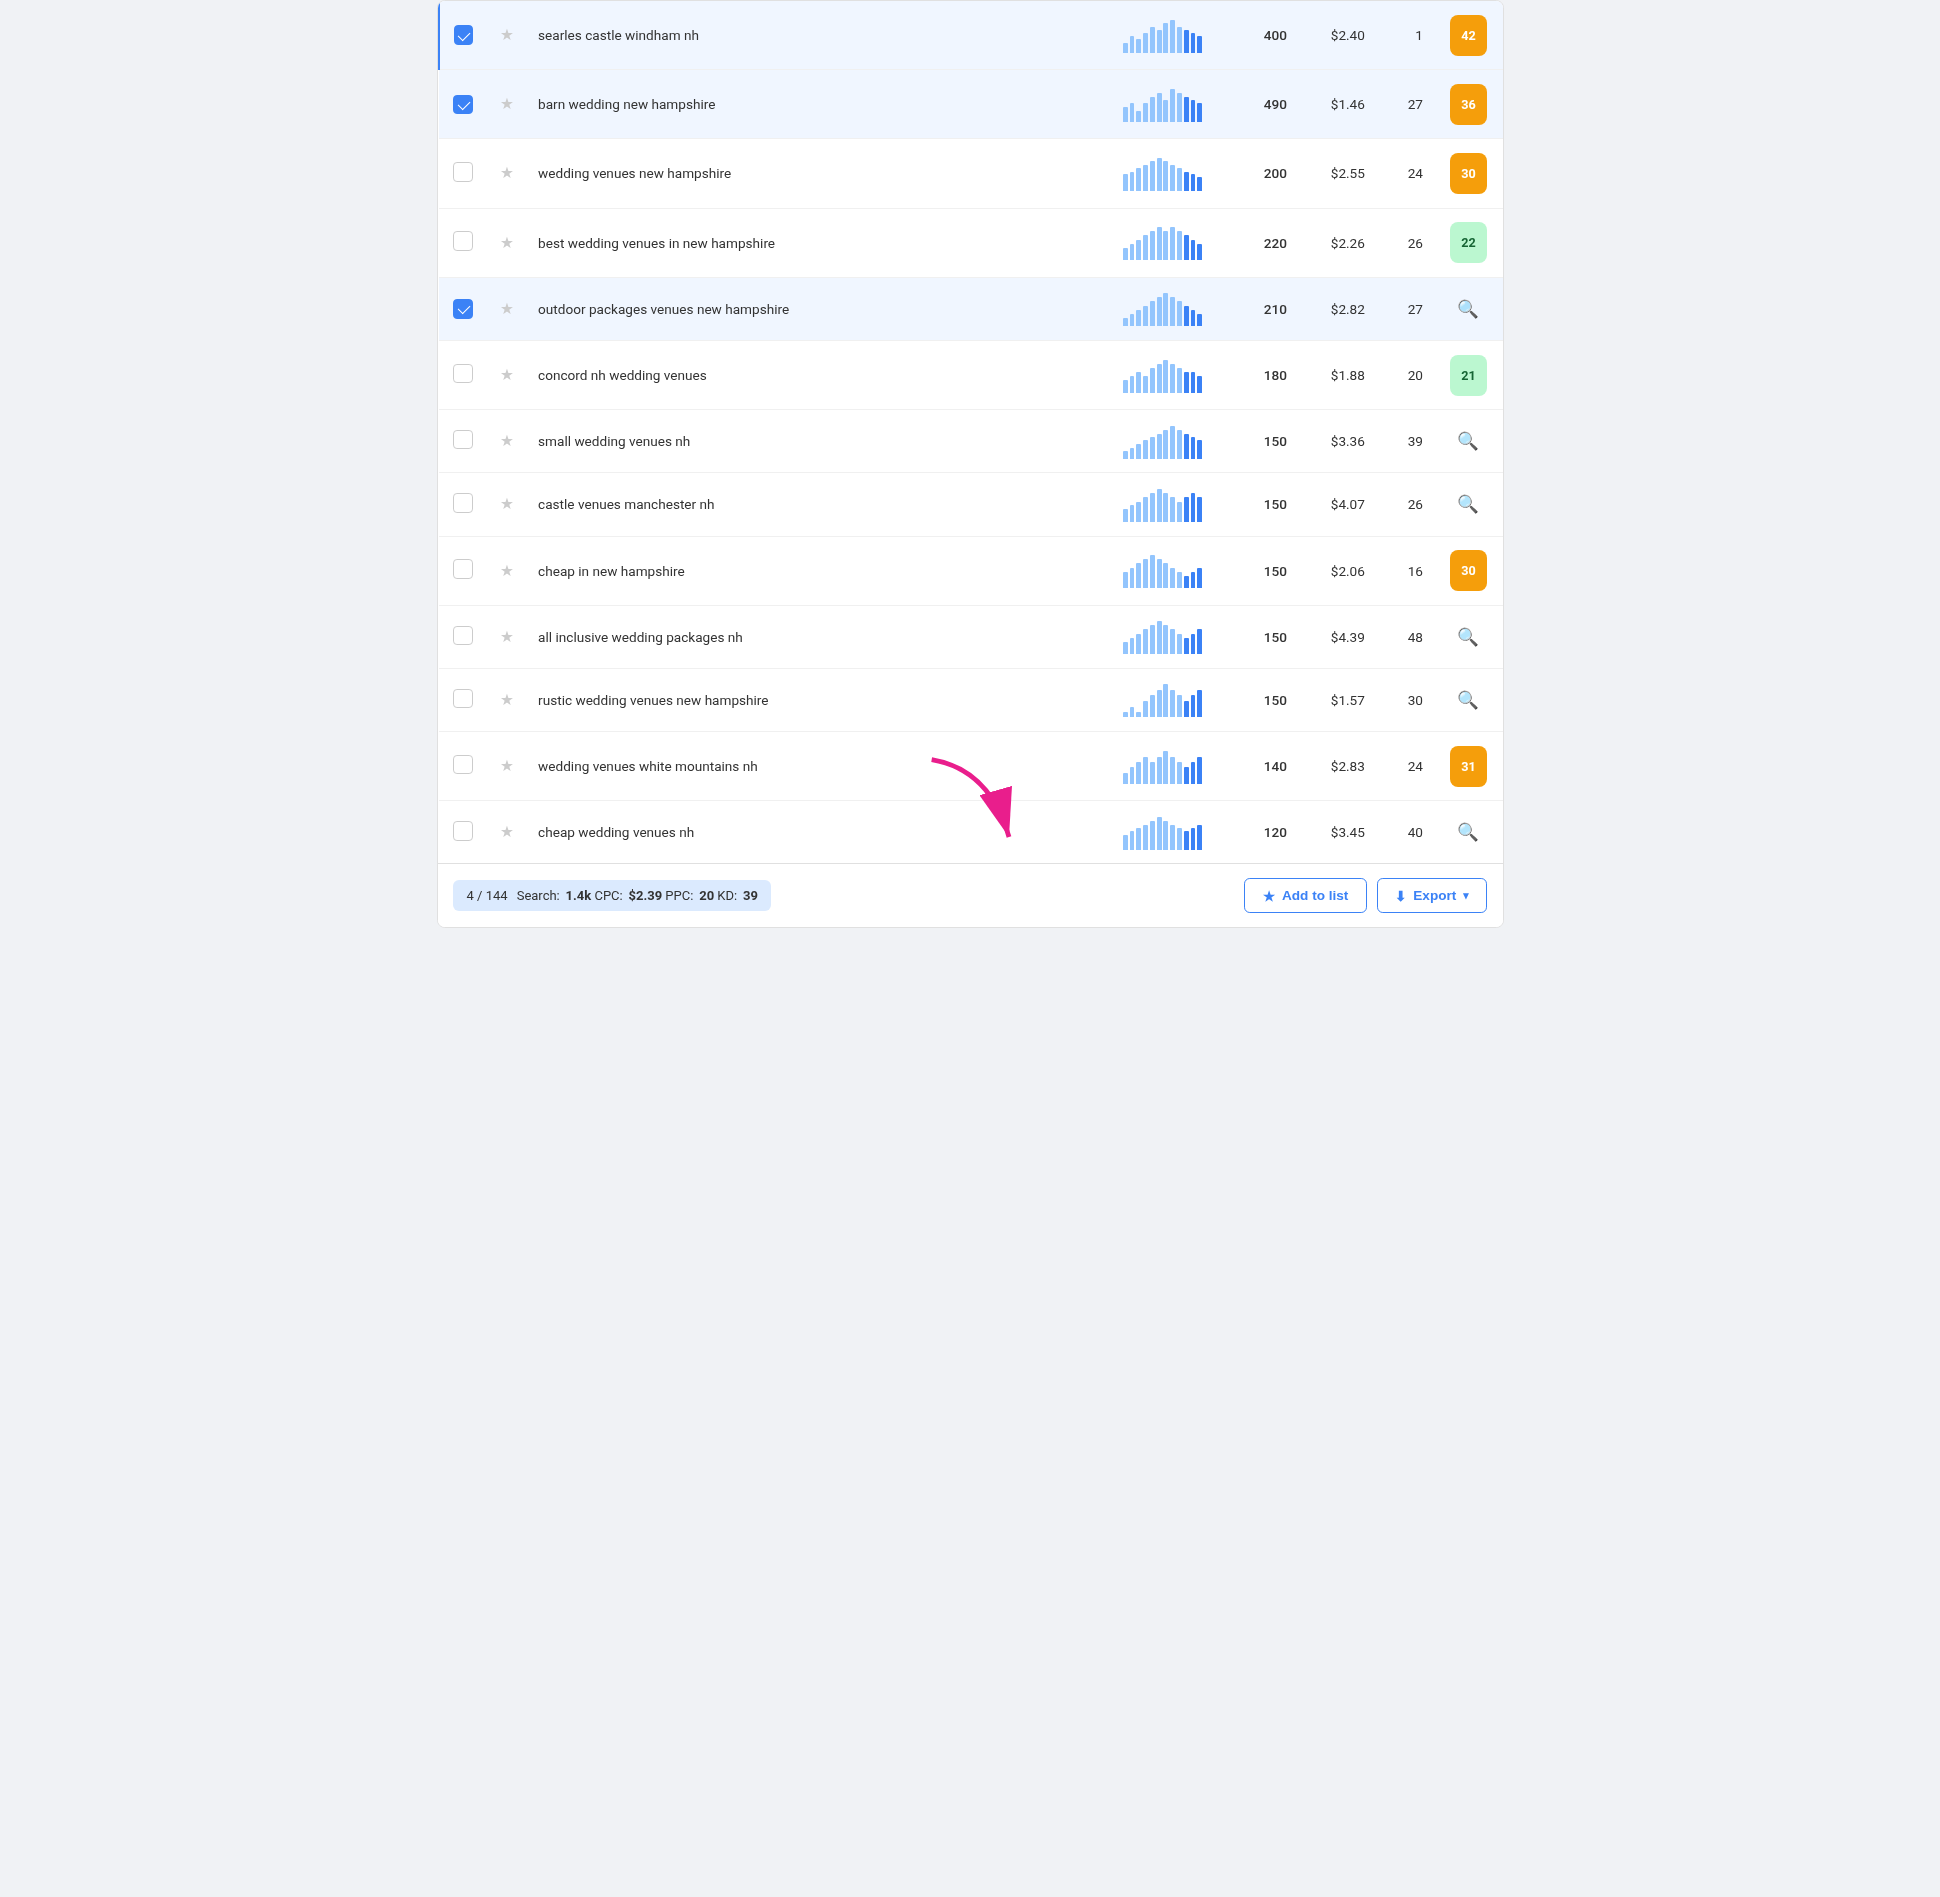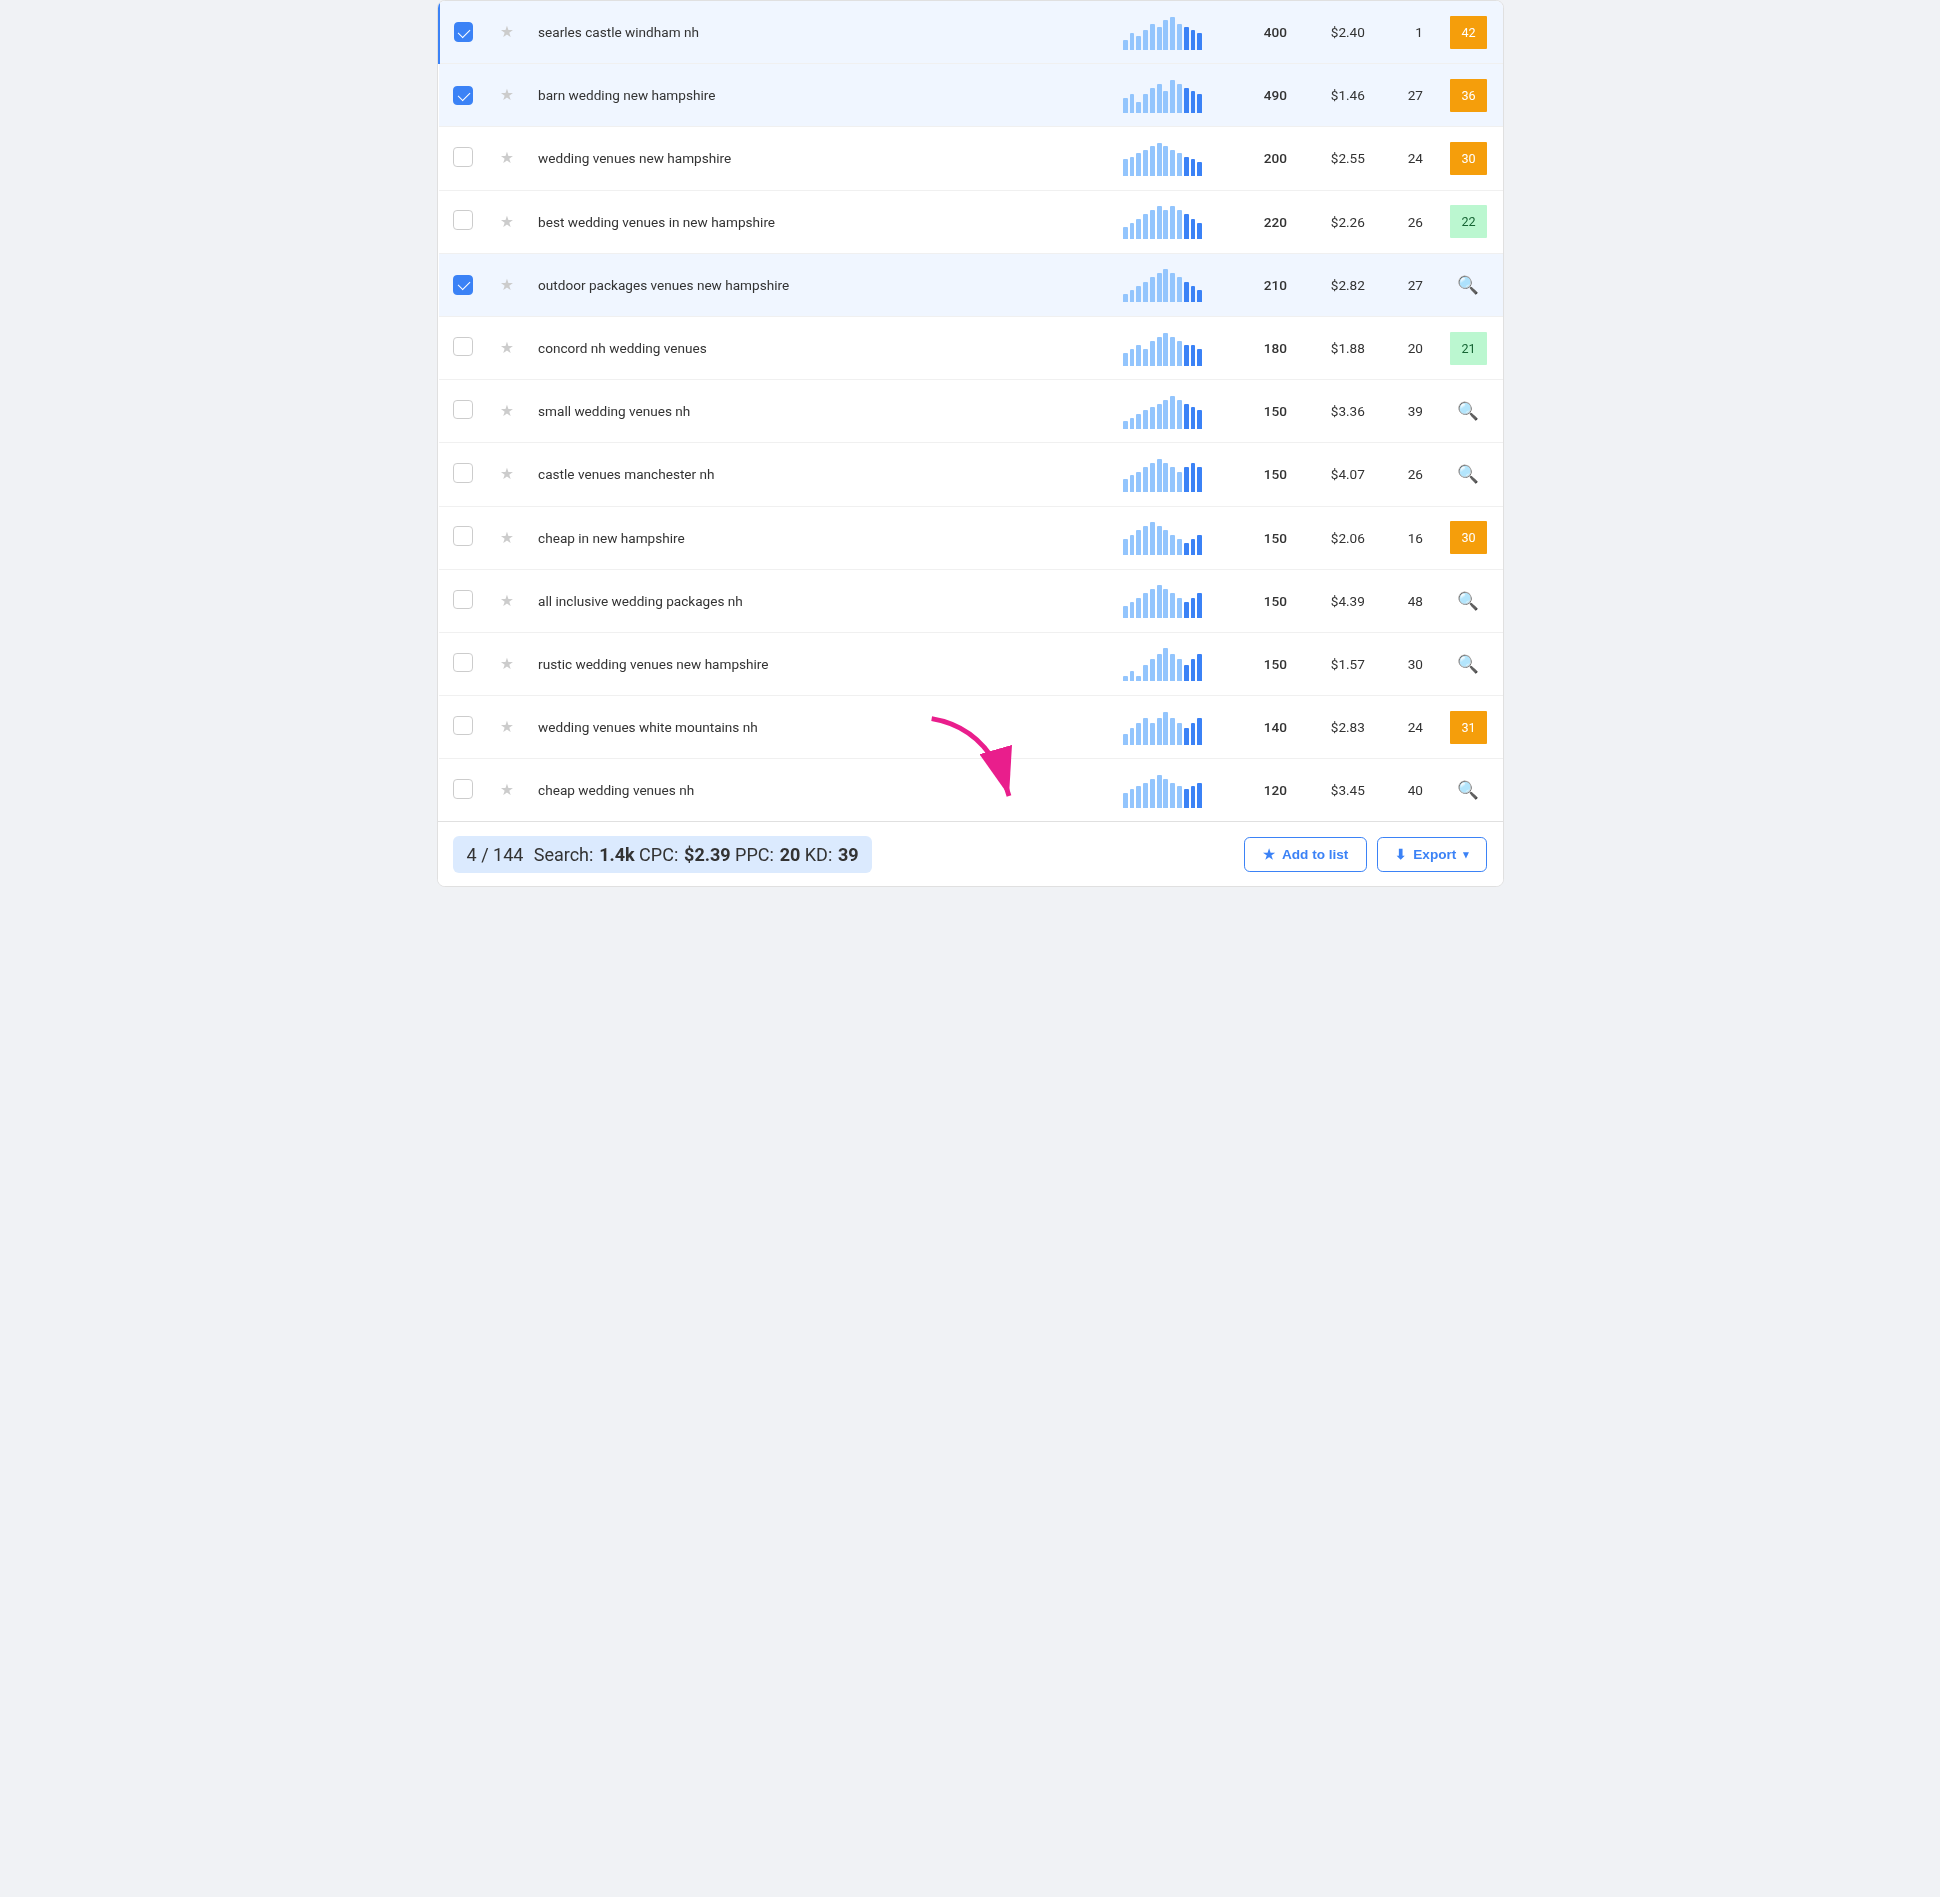--- a/index.html
+++ b/index.html
@@ -119,23 +119,23 @@
     .ppc-num {
       color: #333;
     }
 
     
     .kd-badge {
       display: inline-flex;
       align-items: center;
       justify-content: center;
       width: 37px;
-      height: 33px;
-      border-radius: 1px;
-      font-weight: 400;
+      height: 41px;
+      border-radius: 8px;
+      font-weight: 700;
       font-size: 12.6px;
       color: white;
     }
     .kd-orange { background: #f59e0b; }
     .kd-light-green { background: #bbf7d0; color: #166534; }
 
     
     .kd-search {
       font-size: 17.5px;
       color: #555;
@@ -151,21 +151,21 @@
       background: #fff;
       border-top: 1px solid #e0e0e0;
       position: sticky;
       bottom: 0;
     }
 
     .footer-stats {
       background: #dbeafe;
       border-radius: 6px;
       padding: 7.8px 13.6px;
-      font-size: 18px;
+      font-size: 13px;
       color: #333;
     }
 
     .footer-stats span { margin-right: 5.8px; }
     .footer-stats strong { font-weight: 700; }
 
     .footer-actions {
       display: flex;
       gap: 9.7px;
       align-items: center;

